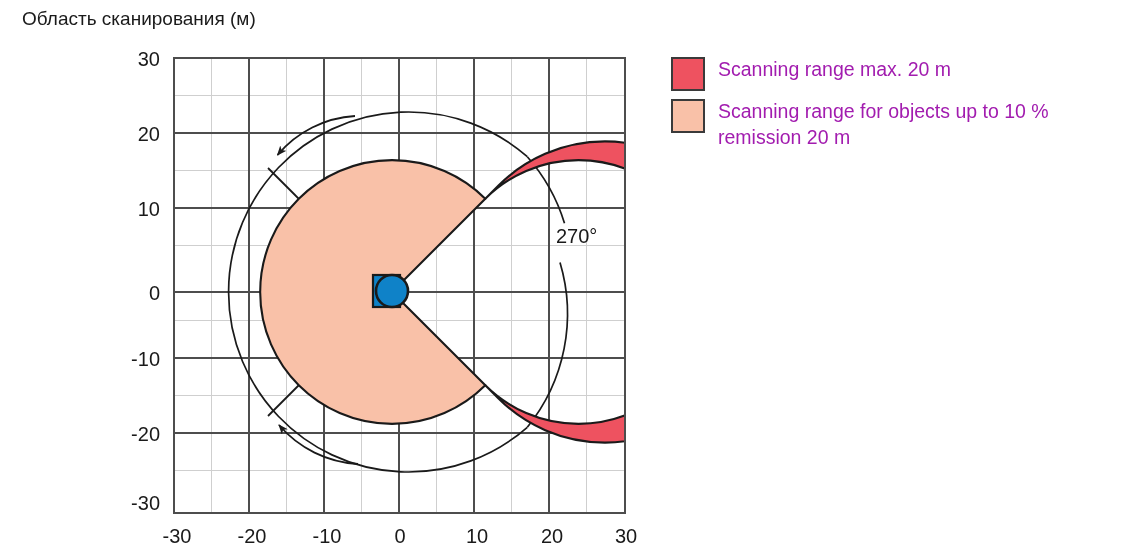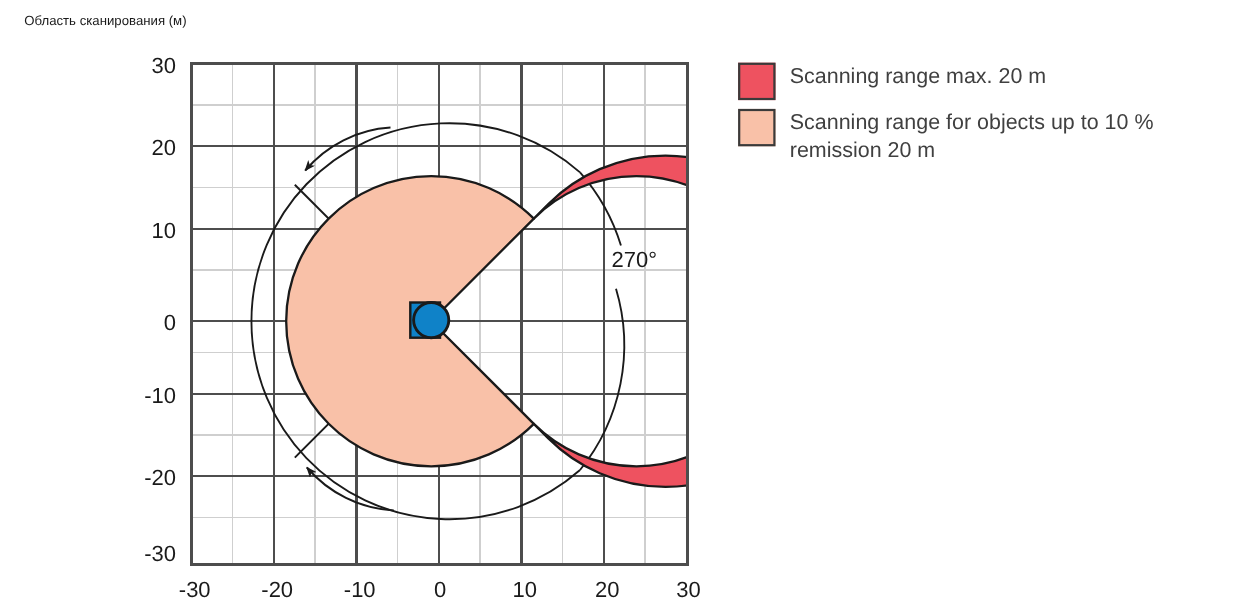--- a/index.html
+++ b/index.html
@@ -12,21 +12,21 @@
     height: 551px;
     font-family: "Liberation Sans", sans-serif;
     color: #1a1a1a;
     position: relative;
     overflow: hidden;
   }
   #page-title {
     position: absolute;
     left: 22px;
     top: 6px;
-    font-size: 12px;
+    font-size: 19px;
     line-height: 26px;
     color: #1a1a1a;
     white-space: nowrap;
   }
   #chart-figure {
     position: absolute;
     left: 0;
     top: 0;
     width: 1132px;
     height: 551px;
@@ -62,21 +62,21 @@
     height: 34px;
     flex: 0 0 34px;
     border: 2px solid #3a3a3a;
     box-sizing: border-box;
     margin-top: 1px;
   }
   .legend-text {
     margin-left: 13px;
     font-size: 19.5px;
     line-height: 26px;
-    color: #404040;
+    color: #a21caf;
     max-width: 340px;
   }
 </style>
 </head>
 <body>
 
 <div id="page-title">Область сканирования (м)</div>
 
 <div id="chart-figure">
 

